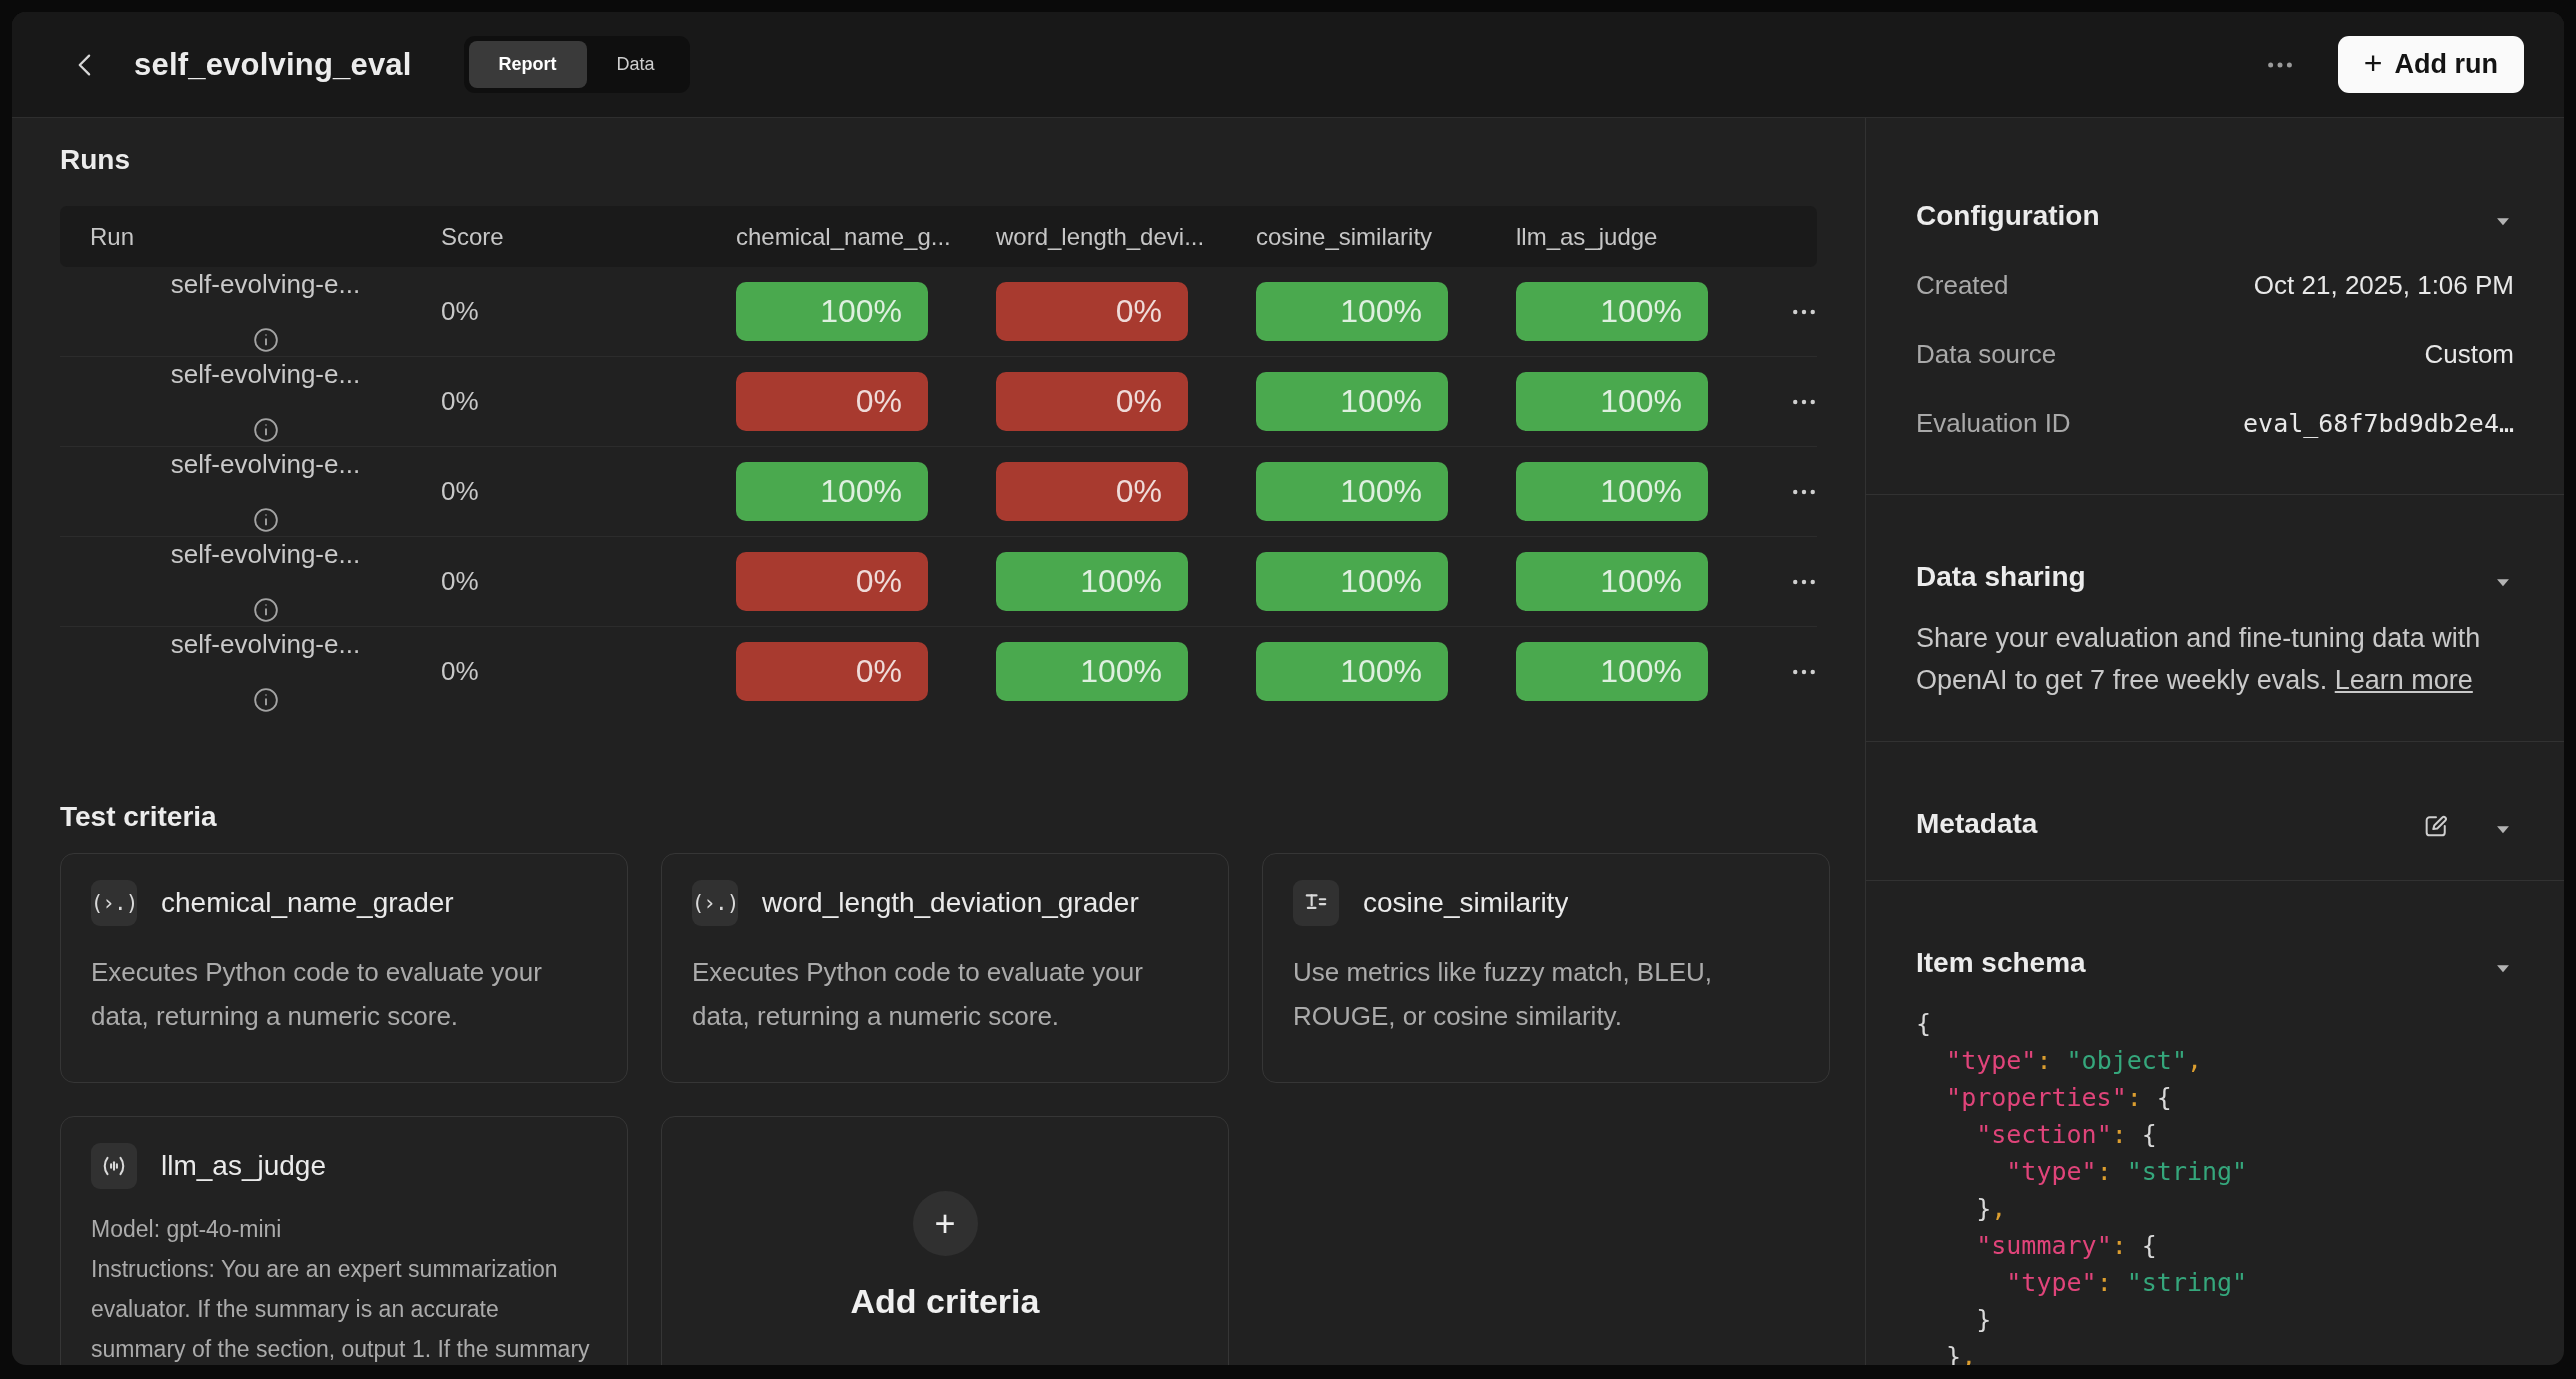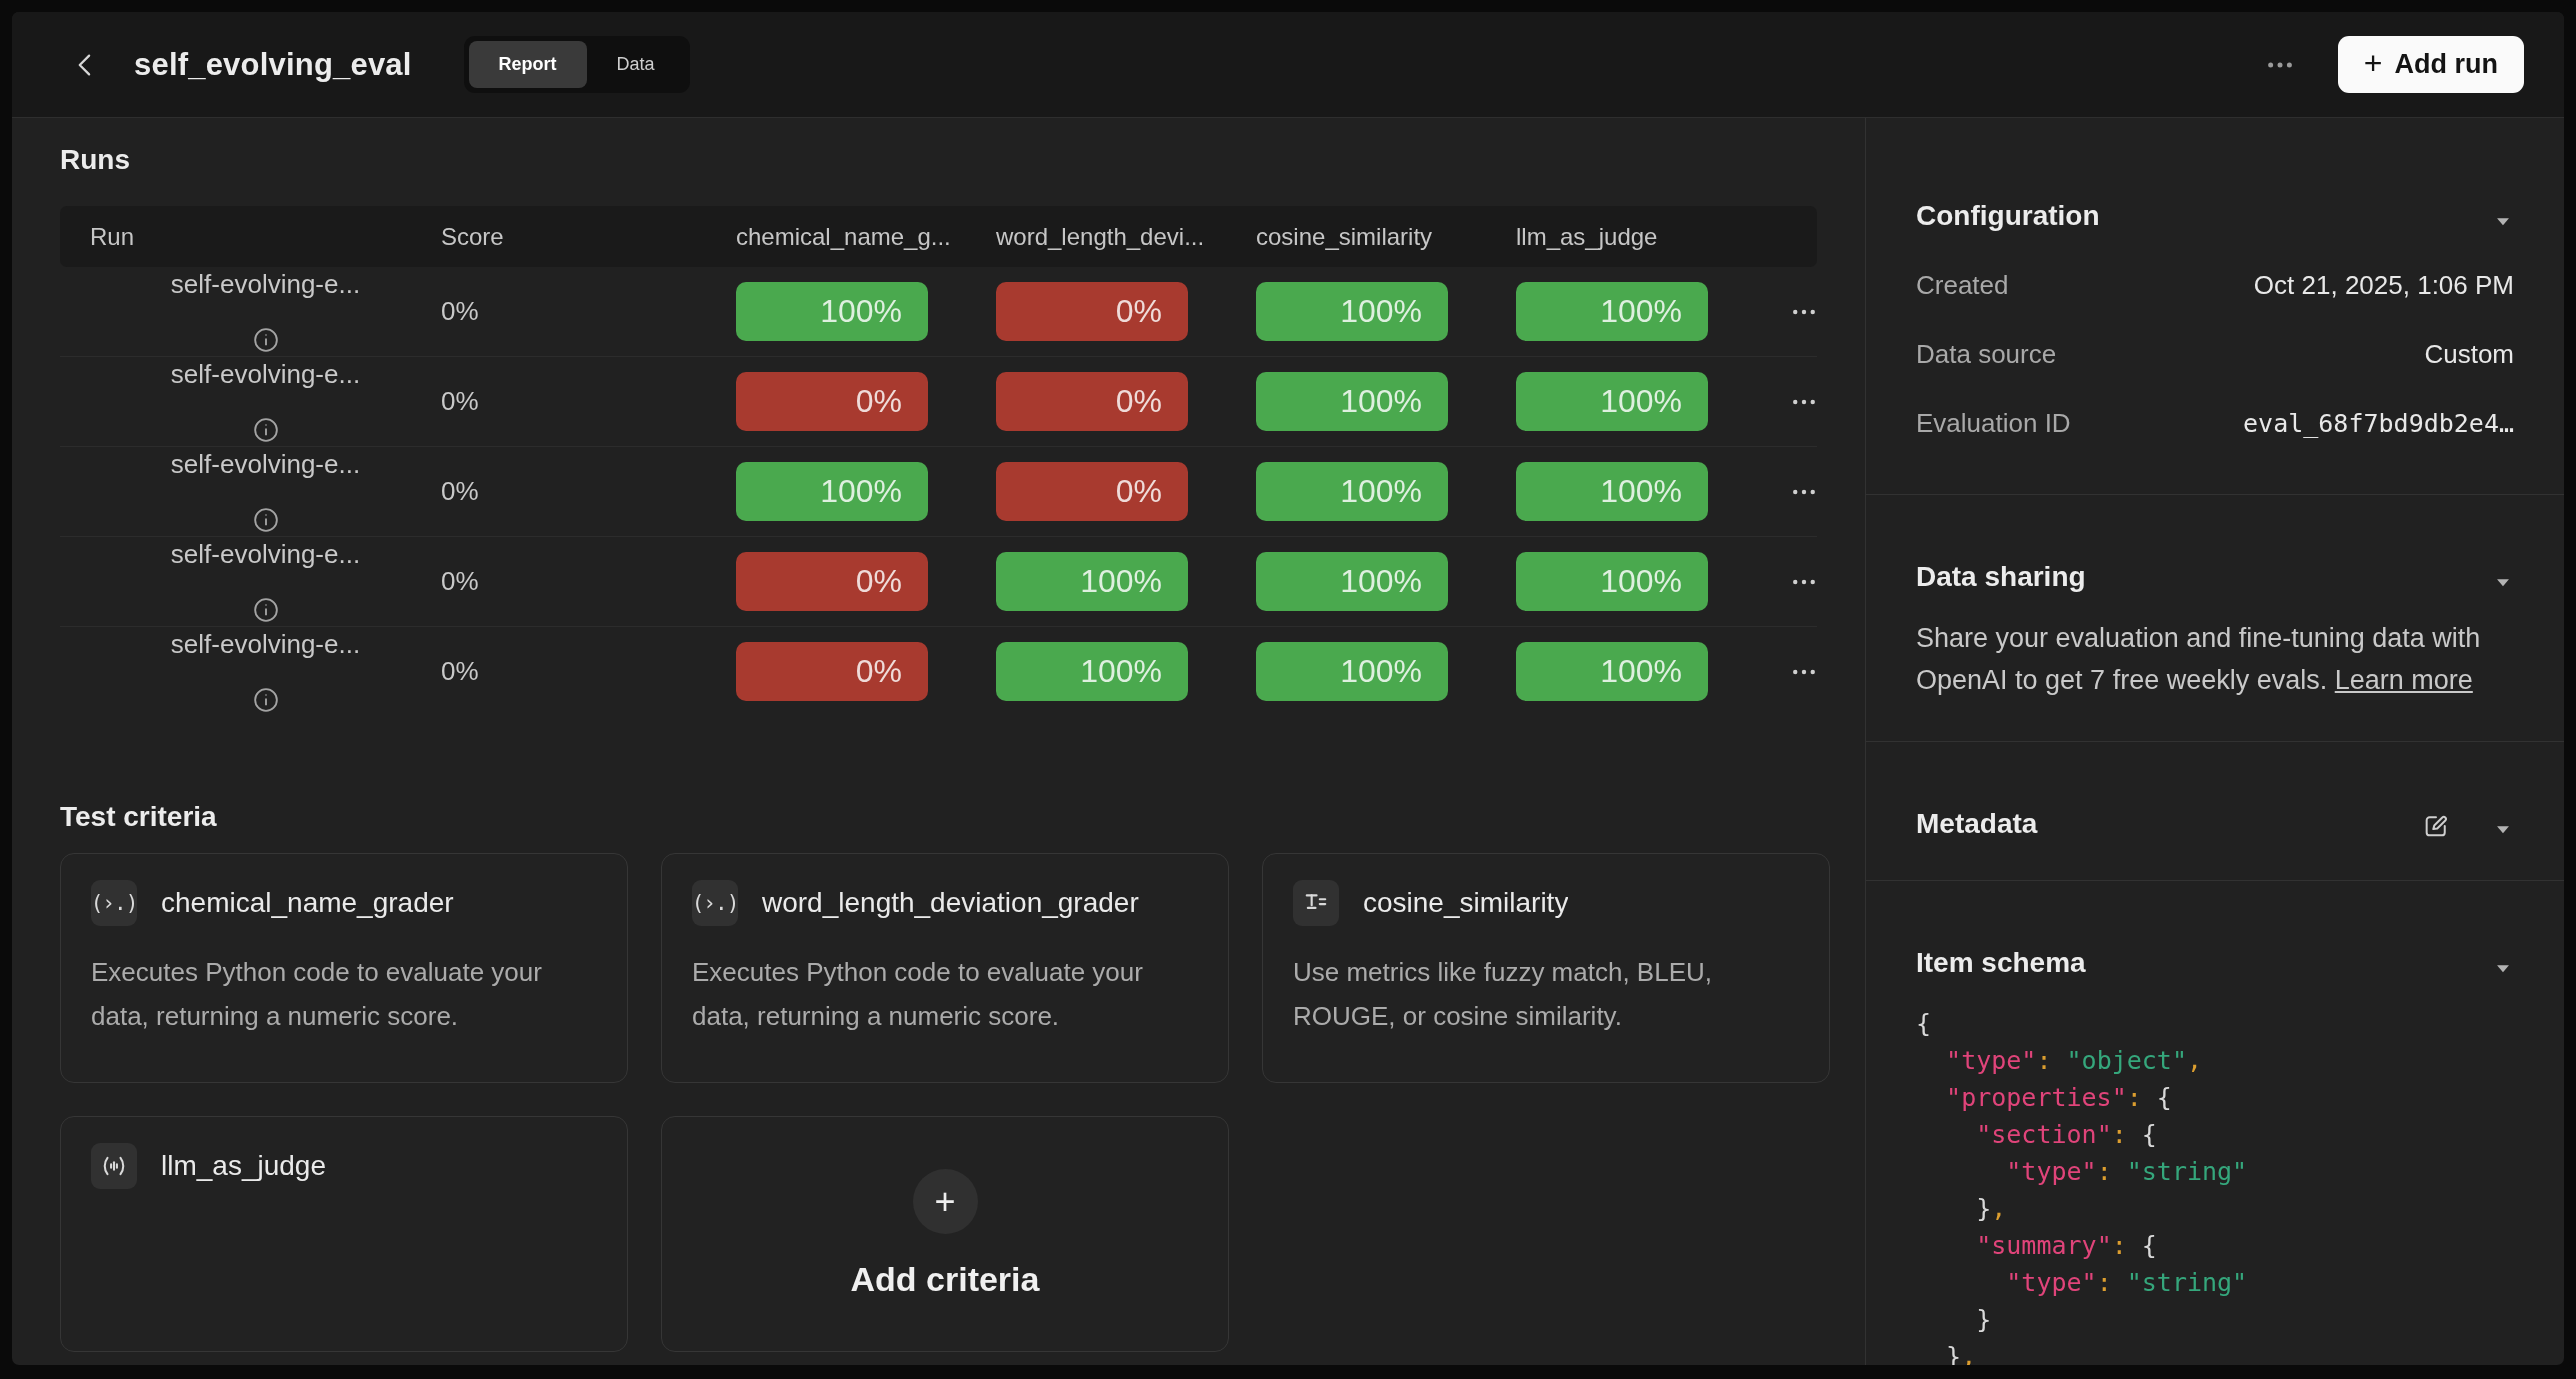--- a/index.html
+++ b/index.html
@@ -3,21 +3,21 @@
 <meta charset="utf-8">
 <style>
   html,body{margin:0;padding:0;}
   body{
     width:2576px;height:1379px;background:#0a0a0a;overflow:hidden;
     font-family:"Liberation Sans","DejaVu Sans",sans-serif;
     -webkit-font-smoothing:antialiased;color:#ececec;
   }
   .window{
     position:absolute;left:12px;top:12px;width:2552px;height:1353px;
-    background:#212121;border-radius:7px;overflow:hidden;
+    background:#212121;border-radius:14px;overflow:hidden;
     display:flex;flex-direction:column;
   }
   
   .topbar{
     height:105px;flex:none;background:#181818;border-bottom:1px solid #2e2e2e;
     display:flex;align-items:center;padding:0 40px 0 52px;
   }
   .back-btn{width:44px;height:44px;display:flex;align-items:center;justify-content:center;cursor:pointer;}
   .page-title{font-size:31px;font-weight:700;color:#ececec;margin:0 0 0 26px;letter-spacing:0.2px;}
   .tabs{margin-left:52px;background:#0f0f0f;border-radius:11px;padding:5px;display:flex;}
@@ -367,20 +367,22 @@
                 <svg width="26" height="26" viewBox="0 0 24 24" fill="none" stroke="#d9d9d9" stroke-width="1.9" stroke-linecap="round">
                   <path d="M6 4.5c-3.4 4.4-3.4 10.6 0 15"></path>
                   <path d="M18 4.5c3.4 4.4 3.4 10.6 0 15"></path>
                   <line x1="9.3" y1="10.5" x2="9.3" y2="13.5"></line>
                   <line x1="12" y1="8.5" x2="12" y2="15.5"></line>
                   <line x1="14.7" y1="10.5" x2="14.7" y2="13.5"></line>
                 </svg>
               </div>
       <div class="card-title">llm_as_judge</div>
     </div>
+    <div class="card-desc small">Model: gpt-4o-mini
+Instructions: You are an expert summarization evaluator. If the summary is an accurate summary of the section, output 1. If the summary</div>
           </div>
           <div class="card add-card" id="add-card">
           <div class="plus-circle">+</div>
           <div class="add-label">Add criteria</div>
         </div>
       </div>
     </div>
 
     <div class="sidebar">
 

